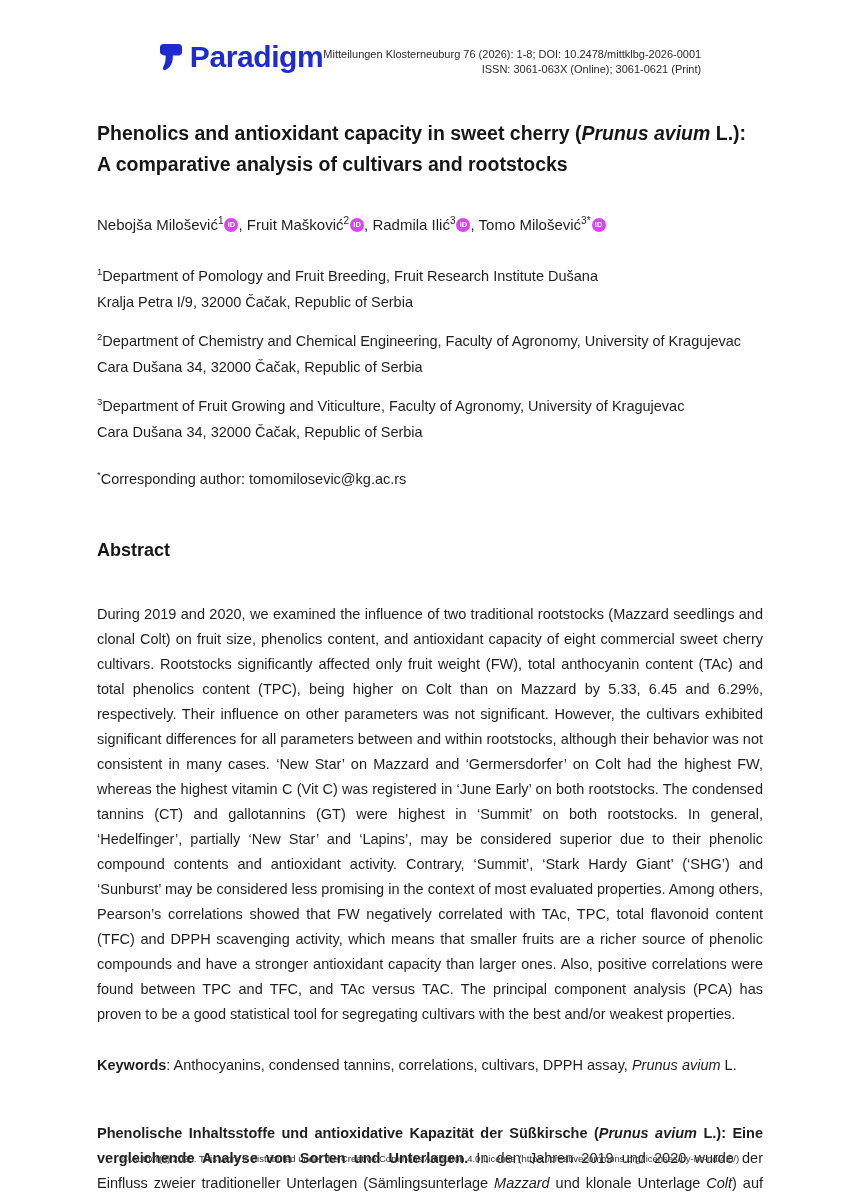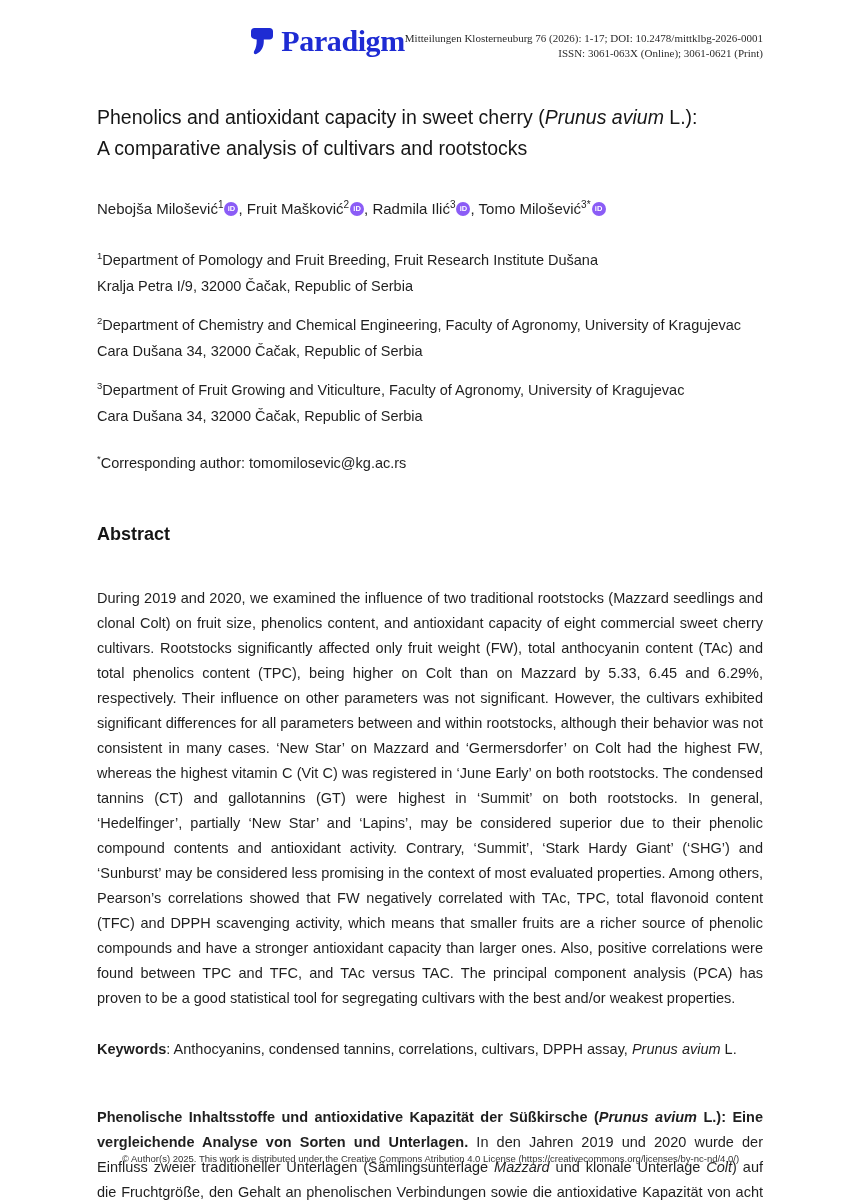--- a/index.html
+++ b/index.html
@@ -7,33 +7,33 @@
     position:relative;
     width:849px;height:1200px;
     margin:0 auto;
     background:#ffffff;
     overflow:hidden;
     font-family:"Liberation Sans", sans-serif;
     color:#1f1f1f;
   }
   .content{position:absolute;left:97px;top:0;width:666px;}
   
-  .header{display:flex;justify-content:flex-end;align-items:flex-start;padding-top:24px;font-family:Liberation Serif, serif;}
+  .header{display:flex;justify-content:center;align-items:flex-start;padding-top:40px;}
   .logo{display:flex;align-items:flex-start;gap:7px;}
   .logo-icon{width:24px;height:28px;margin-top:3px;}
   .logo-icon svg{display:block;width:100%;height:100%;}
   .logo-text{font-size:30px;line-height:34px;font-weight:600;color:#1e2bd3;letter-spacing:-0.4px;}
   .citation{font-size:11px;line-height:15px;text-align:right;color:#2a2a2a;padding-top:7px;}
   
-  .title{margin-top:41px;font-size:19.5px;line-height:31px;font-weight:400;color:#161616;}
+  .title{margin-top:41px;font-size:19.5px;line-height:31px;font-weight:700;color:#161616;}
   
   .authors{margin-top:34px;font-size:15px;line-height:22px;}
   .authors sup{font-size:10px;}
   .orcid{display:inline-flex;align-items:center;justify-content:center;
-    width:14px;height:14px;border-radius:50%;background:#8b5cf6;color:#fff;
+    width:14px;height:14px;border-radius:50%;background:#d946ef;color:#fff;
     font-size:7.5px;font-weight:700;vertical-align:3px;margin-left:1px;cursor:pointer;}
   
   .affils{margin-top:27px;}
   .affil{margin:0 0 13px 0;font-size:14.5px;line-height:26px;}
   .affil sup{font-size:9.5px;}
   
   .corresponding{margin-top:22px;font-size:14.5px;line-height:25px;}
   .corresponding sup{font-size:9.5px;}
   
   .section-heading{margin-top:48px;font-size:18px;font-weight:700;color:#161616;}
@@ -55,21 +55,21 @@
     <div class="header">
       <div class="logo">
         <span class="logo-icon">
           <svg viewBox="0 0 24 28" xmlns="http://www.w3.org/2000/svg">
             <path fill="#1e2bd3" d="M4.5 1 H19.5 C21.7 1 23 2.4 23 4.5 V9 C23 11.1 21.7 12.5 19.5 12.5 H13.8 V14.2 C13.8 19.8 11.4 24.4 6.8 26.8 C4.6 27.9 3.1 26.2 4.2 24.1 C6.2 20.4 6.7 17.3 6.7 13.2 V12.5 C4 12.4 1 11.1 1 9 V4.5 C1 2.4 2.3 1 4.5 1 Z"></path>
           </svg>
         </span>
         <span class="logo-text">Paradigm</span>
       </div>
       <div class="citation">
-        <div>Mitteilungen Klosterneuburg 76 (2026): 1-17; DOI: 10.2478/mittklbg-2026-0001</div>
+        <div>Mitteilungen Klosterneuburg 76 (2026): 1-8; DOI: 10.2478/mittklbg-2026-0001</div>
         <div>ISSN: 3061-063X (Online); 3061-0621 (Print)</div>
       </div>
     </div>
 
     <div class="title">
       <div><span>Phenolics and antioxidant capacity in sweet cherry (</span><span style="font-style: italic;">Prunus avium</span><span> L.):</span></div>
       <div>A comparative analysis of cultivars and rootstocks</div>
     </div>
 
     <div class="authors">

